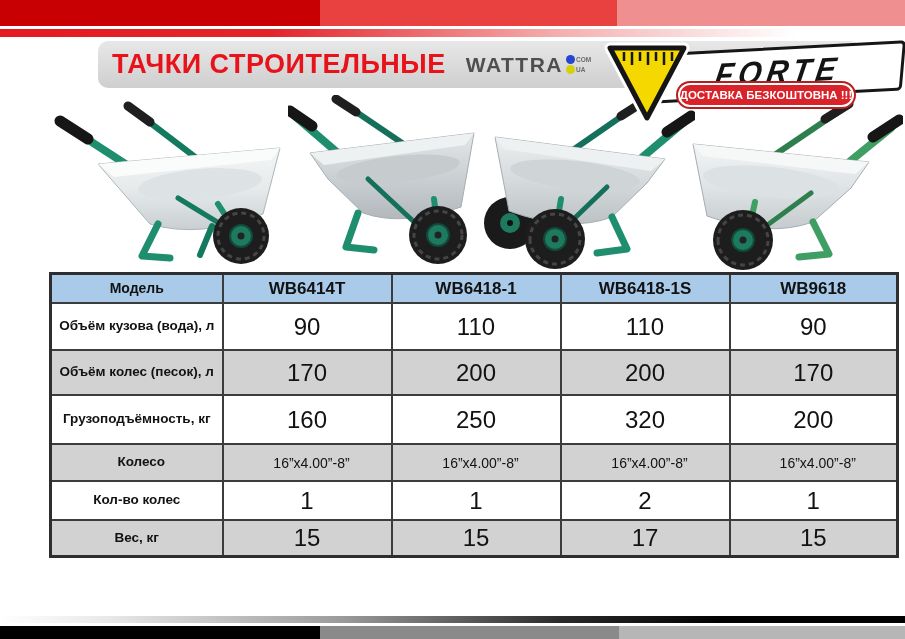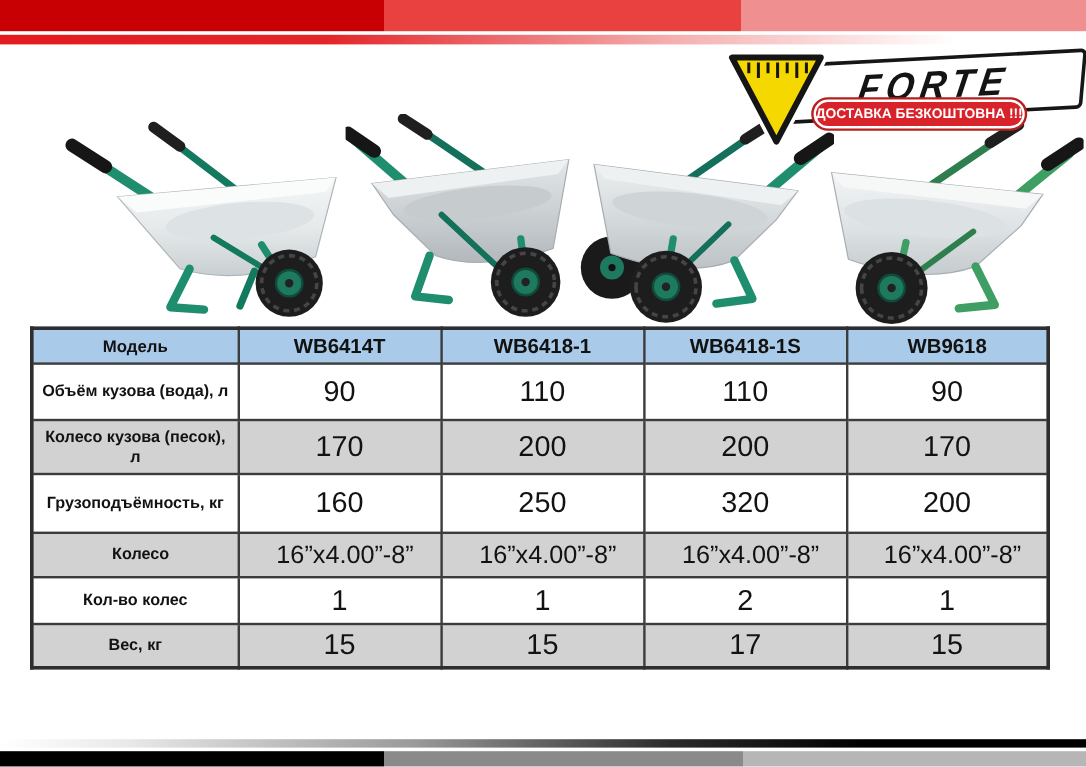--- a/index.html
+++ b/index.html
@@ -36,52 +36,68 @@
   .forte-badge{position:absolute;left:678px;top:83px;width:172px;height:20px;background:#d8232a;
     border:2px solid #fff;box-shadow:0 0 0 2px #b5201f;border-radius:12px;color:#fff;
     font-weight:bold;font-size:11.5px;display:flex;align-items:center;justify-content:center;
     white-space:nowrap;z-index:6;}
 
   
   .photos{position:absolute;left:0;top:0;z-index:1;}
   .photo{position:absolute;line-height:0;}
 
   
-  table.spec{position:absolute;left:25px;top:272px;width:847px;border-collapse:collapse;
+  table.spec{position:absolute;left:49px;top:272px;width:847px;border-collapse:collapse;
     table-layout:fixed;z-index:2;border:3px solid #2e2e2e;background:#fff;}
   table.spec td{border:2px solid #3c3c3c;text-align:center;vertical-align:middle;
     color:#121212;padding:0 4px;}
   tr.r-head td{background:#a9cbe9;height:27px;}
   tr.r-head td.lbl{font-size:14px;font-weight:bold;}
   tr.r-head td.val{font-size:17px;font-weight:bold;margin-top:48px;}
   tr.r-gray td{background:#d2d2d2;}
   tr.r-white td{background:#ffffff;}
   tr.r-code td{height:38px;}
   tr.r-code td.lbl{font-size:17px;font-weight:bold;}
   tr.r-code td.val{font-size:17px;font-weight:bold;}
   td.lbl{font-size:13.5px;font-weight:bold;line-height:1.2;}
   td.val{font-size:24px;font-weight:normal;}
   tr.r-water td{height:45px;} tr.r-sand td{height:43px;} tr.r-load td{height:47px;}
-  tr.r-wheel td{height:35px;padding-left:13px;} tr.r-wheel td.val{font-size:21px;}
+  tr.r-wheel td{height:35px;padding-left:13px;} tr.r-wheel td.val{font-size:14px;}
   tr.r-count td{height:37px;} tr.r-weight td{height:34px;}
 
   
   .footer-strip{position:absolute;left:0;top:616px;width:905px;height:7px;
     background:linear-gradient(to right,#ffffff 0%,#e8e8e8 12%,#9a9a9a 38%,#2a2a2a 62%,#000 80%,#000 100%);}
   .footer-bar{position:absolute;left:0;top:626px;width:905px;height:13px;
     background:linear-gradient(to right,#000 0,#000 35.4%,#8a8a8a 35.4%,#8a8a8a 68.4%,#b6b6b6 68.4%,#b6b6b6 100%);}
 </style>
 </head>
 <body>
 
 <div class="page">
 
   <div class="banner-top"></div>
   <div class="banner-ribbon"></div>
 
+  <div class="titlebar">
+    <div class="page-title">ТАЧКИ СТРОИТЕЛЬНЫЕ</div>
+    <div class="wattra">
+      <span class="wattra-name">WATTRA</span>
+      <span class="wattra-dots">
+        <span class="wattra-dotrow">
+            <span class="dot dot-blue"></span>
+            <span class="dot-label">COM</span>
+          </span>
+        <span class="wattra-dotrow">
+            <span class="dot dot-yellow"></span>
+            <span class="dot-label">UA</span>
+          </span>
+      </span>
+    </div>
+  </div>
 
   <div class="forte-box">
     <span class="forte-text">FORTE</span>
   </div>
   <div class="forte-triangle">
     <svg width="90" height="82" viewBox="0 0 90 82">
       <polygon points="8,6 82,6 45,76" fill="none" stroke="#ffffff" stroke-width="11" stroke-linejoin="round"></polygon>
       <polygon points="8,6 82,6 45,76" fill="#f5d800" stroke="#151515" stroke-width="5" stroke-linejoin="round"></polygon>
       <g stroke="#151515" stroke-width="2.5">
         <line x1="22" y1="10" x2="22" y2="19"></line>
@@ -228,21 +244,21 @@
       <td class="val">WB9618</td>
     </tr>
     <tr class="r-water r-white">
       <td class="lbl">Объём кузова (вода), л</td>
       <td class="val">90</td>
       <td class="val">110</td>
       <td class="val">110</td>
       <td class="val">90</td>
     </tr>
     <tr class="r-sand r-gray">
-      <td class="lbl">Колесо кузова (песок), л</td>
+      <td class="lbl">Объём колес (песок), л</td>
       <td class="val">170</td>
       <td class="val">200</td>
       <td class="val">200</td>
       <td class="val">170</td>
     </tr>
     <tr class="r-load r-white">
       <td class="lbl">Грузоподъёмность, кг</td>
       <td class="val">160</td>
       <td class="val">250</td>
       <td class="val">320</td>

